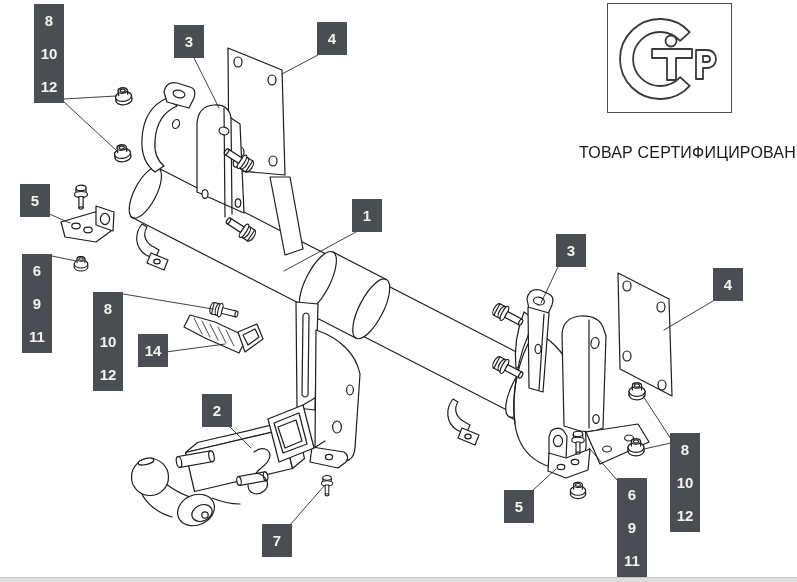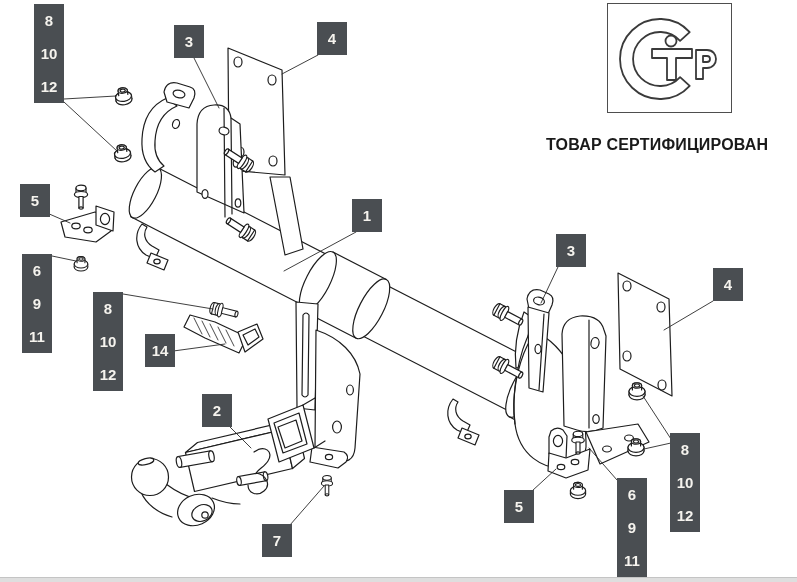--- a/index.html
+++ b/index.html
@@ -5,22 +5,22 @@
   html,body{margin:0;padding:0;background:#fff;}
   .stage{position:relative;width:797px;height:582px;background:#ffffff;overflow:hidden;
          font-family:"Liberation Sans",sans-serif;}
   svg.diagram{position:absolute;left:0;top:0;z-index:1;}
   .callout{position:absolute;width:30px;background:#4a4e52;color:#f5f3ee;
            font-weight:bold;font-size:15px;text-align:center;z-index:2;}
   .callout .cell{height:33px;line-height:33px;}
   .callout.single{height:33px;line-height:33px;}
   .cert-box{position:absolute;left:607px;top:3px;width:125px;height:110px;
             border:1.5px solid #4e4e4e;box-sizing:border-box;z-index:2;background:#fff;}
-  .cert-caption{position:absolute;left:546px;top:136px;width:250px;text-align:left;
-                font-weight:bold;font-size:16px;letter-spacing:.2px;color:#1a1a1a;z-index:2;}
+  .cert-caption{position:absolute;left:546px;top:144px;width:250px;text-align:right;
+                font-weight:normal;font-size:16px;letter-spacing:.2px;color:#1a1a1a;z-index:2;}
   .footer-bar{position:absolute;left:0;bottom:0;width:797px;height:5px;background:#dedede;
               border-top:1px solid #c4c4c4;box-sizing:border-box;z-index:3;}
 </style>
 </head>
 <body>
 
 <div class="stage">
 
   <svg class="diagram" width="797" height="582" viewBox="0 0 797 582">
     <defs>
@@ -253,21 +253,21 @@
     <div class="cell">9</div>
     <div class="cell">11</div>
   </div>
 
   <div class="callout" style="left:93px;top:292px;">
     <div class="cell">8</div>
     <div class="cell">10</div>
     <div class="cell">12</div>
   </div>
 
-  <div class="callout single" style="left:145px;top:334px;">14</div>
+  <div class="callout single" style="left:138px;top:334px;">14</div>
 
   <div class="callout single" style="left:202px;top:394px;">2</div>
 
   <div class="callout single" style="left:262px;top:524px;">7</div>
 
   <div class="callout single" style="left:556px;top:234px;">3</div>
 
   <div class="callout single" style="left:713px;top:268px;">4</div>
 
   <div class="callout single" style="left:504px;top:490px;">5</div>

